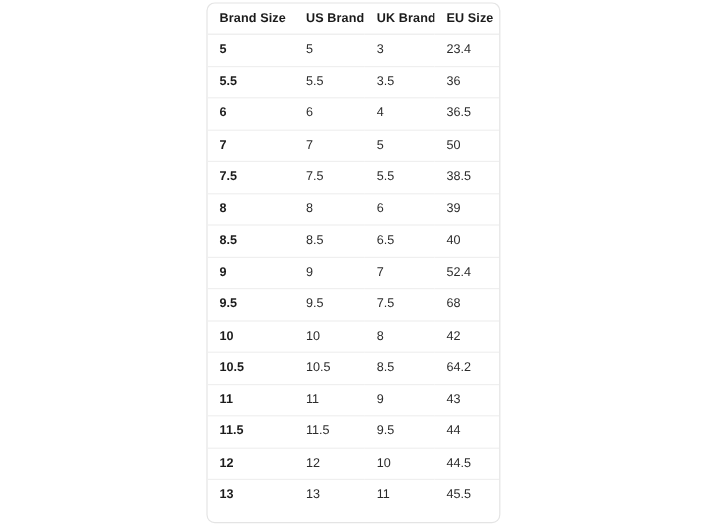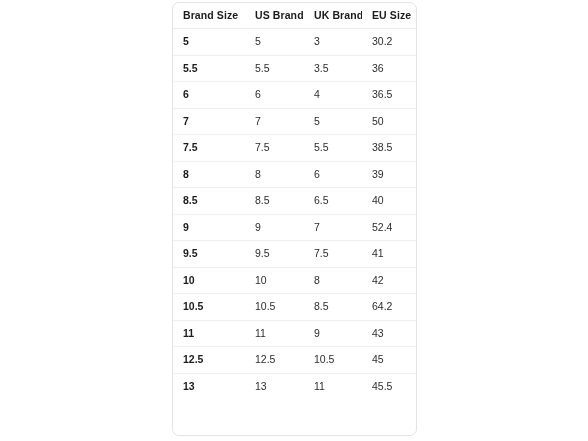--- a/index.html
+++ b/index.html
@@ -107,21 +107,21 @@
           <th>US Brand</th>
           <th>UK Brand</th>
           <th>EU Size</th>
         </tr>
       </thead>
       <tbody id="table-body">
           <tr>
             <td class="col-brand">5</td>
             <td>5</td>
             <td>3</td>
-            <td>30.2</td>
+            <td>23.4</td>
           </tr>
           <tr>
             <td class="col-brand">5.5</td>
             <td>5.5</td>
             <td>3.5</td>
             <td>36</td>
           </tr>
           <tr>
             <td class="col-brand">6</td>
             <td>6</td>
@@ -155,45 +155,51 @@
           <tr>
             <td class="col-brand">9</td>
             <td>9</td>
             <td>7</td>
             <td>52.4</td>
           </tr>
           <tr>
             <td class="col-brand">9.5</td>
             <td>9.5</td>
             <td>7.5</td>
-            <td>41</td>
+            <td>68</td>
           </tr>
           <tr>
             <td class="col-brand">10</td>
             <td>10</td>
             <td>8</td>
             <td>42</td>
           </tr>
           <tr>
             <td class="col-brand">10.5</td>
             <td>10.5</td>
             <td>8.5</td>
             <td>64.2</td>
           </tr>
           <tr>
             <td class="col-brand">11</td>
             <td>11</td>
             <td>9</td>
             <td>43</td>
           </tr>
           <tr>
-            <td class="col-brand">12.5</td>
-            <td>12.5</td>
-            <td>10.5</td>
-            <td>45</td>
+            <td class="col-brand">11.5</td>
+            <td>11.5</td>
+            <td>9.5</td>
+            <td>44</td>
+          </tr>
+          <tr>
+            <td class="col-brand">12</td>
+            <td>12</td>
+            <td>10</td>
+            <td>44.5</td>
           </tr>
           <tr>
             <td class="col-brand">13</td>
             <td>13</td>
             <td>11</td>
             <td>45.5</td>
           </tr>
         </tbody>
     </table>
   </div>

